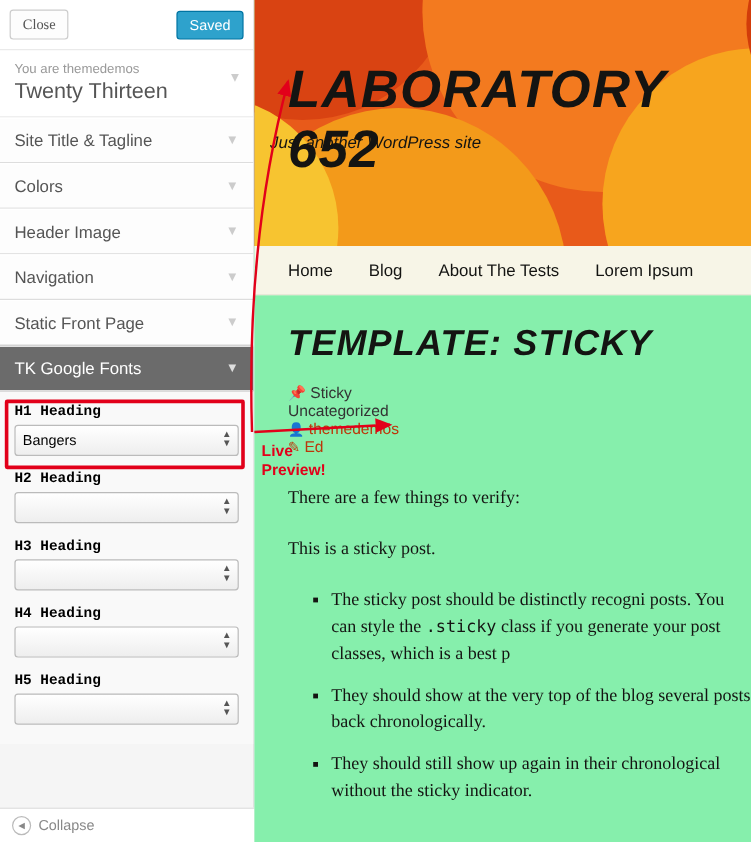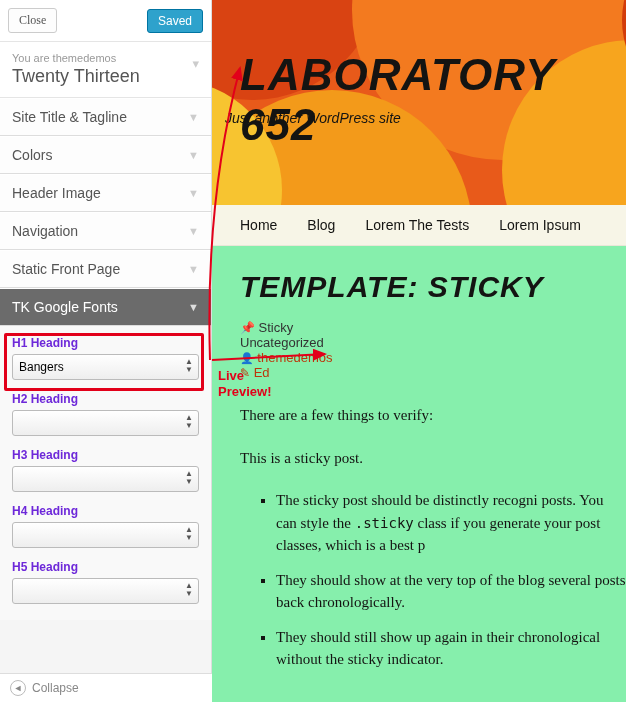--- a/index.html
+++ b/index.html
@@ -15,21 +15,21 @@
 .preview-theme { font-size: 18px; color: #555; margin-top: 2px; }
 .preview-info .chev { position: absolute; right: 12px; top: 14px; color: #ccc; }
 
 .acc-item { background: #fdfdfd; border-top: 1px solid #fff; border-bottom: 1px solid #ddd; padding: 10px 12px; font-size: 14px; color: #555; position: relative; cursor: pointer; }
 .acc-item .chev { position: absolute; right: 12px; top: 12px; color: #ccc; font-size: 11px; }
 .acc-item.active { background: #6b6b6b; color: #fff; }
 .acc-item.active .chev { color: #ddd; }
 
 .panel-body { background: #f9f9f9; padding: 10px 12px 4px; }
 .field-group { margin-bottom: 12px; }
-.field-label { font-size: 12px; font-weight: bold; color: #6d28d9; margin-bottom: 4px; display: block; }
+.field-label { font-size: 12px; font-weight: bold; color: #000000; margin-bottom: 4px; display: block; font-family: Liberation Mono, monospace; }
 .select-wrap { position: relative; }
 .select-wrap select { width: 100%; height: 26px; border: 1px solid #bbb; border-radius: 3px; background: linear-gradient(#fff,#eee); font-size: 12px; padding: 0 6px; appearance: none; -webkit-appearance: none; }
 .select-arrows { position: absolute; right: 6px; top: 4px; font-size: 8px; line-height: 8px; color: #555; pointer-events: none; }
 
 .highlight-box { position: absolute; border: 3px solid #e2001a; left: 4px; top: 333px; width: 200px; height: 58px; pointer-events: none; border-radius: 2px; }
 
 .collapse-bar { position: absolute; bottom: 0; left: 0; width: 212px; background: #fff; border-top: 1px solid #ddd; padding: 6px 10px; font-size: 12px; color: #888; display: flex; align-items: center; gap: 6px; cursor: pointer; }
 .collapse-icon { border: 1px solid #bbb; border-radius: 50%; width: 16px; height: 16px; display: inline-flex; align-items: center; justify-content: center; font-size: 9px; color: #888; }
 
 .preview { margin-left: 212px; width: 414px; height: 702px; overflow: hidden; background: #86efac; position: relative; }
@@ -135,21 +135,21 @@
       <circle cx="-40" cy="190" r="110" fill="#f7c430"></circle>
       <circle cx="500" cy="20" r="90" fill="#d23c0a"></circle>
     </svg>
     <div class="site-title">Laboratory 652</div>
     <div class="tagline">Just another WordPress site</div>
   </div>
 
   <div class="nav">
     <span class="nav-item">Home</span>
     <span class="nav-item">Blog</span>
-    <span class="nav-item">Lorem The Tests</span>
+    <span class="nav-item">About The Tests</span>
     <span class="nav-item">Lorem Ipsum</span>
   </div>
 
   <div class="content">
     <h1 class="post-title">Template: Sticky</h1>
     <div class="meta">
       <span><span class="pin">📌</span> <span>Sticky</span></span>
       <span>Uncategorized</span>
       <span><span class="person-icon">👤</span> <span class="meta-link">themedemos</span></span>
       <span><span class="edit-icon">✎</span> <span class="meta-link">Ed</span></span>

